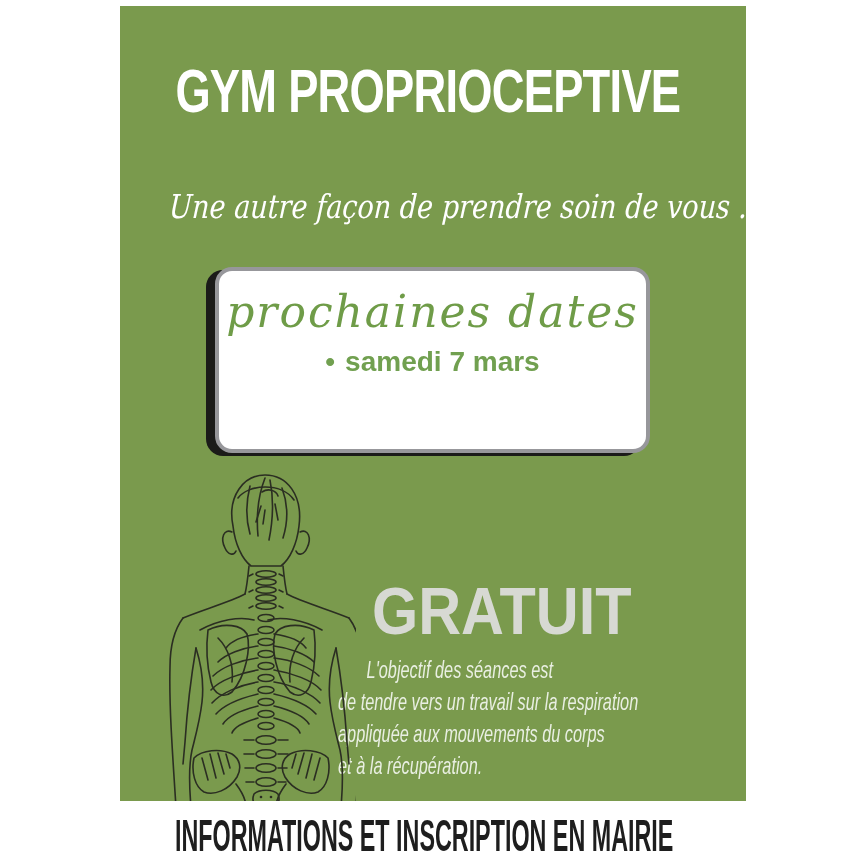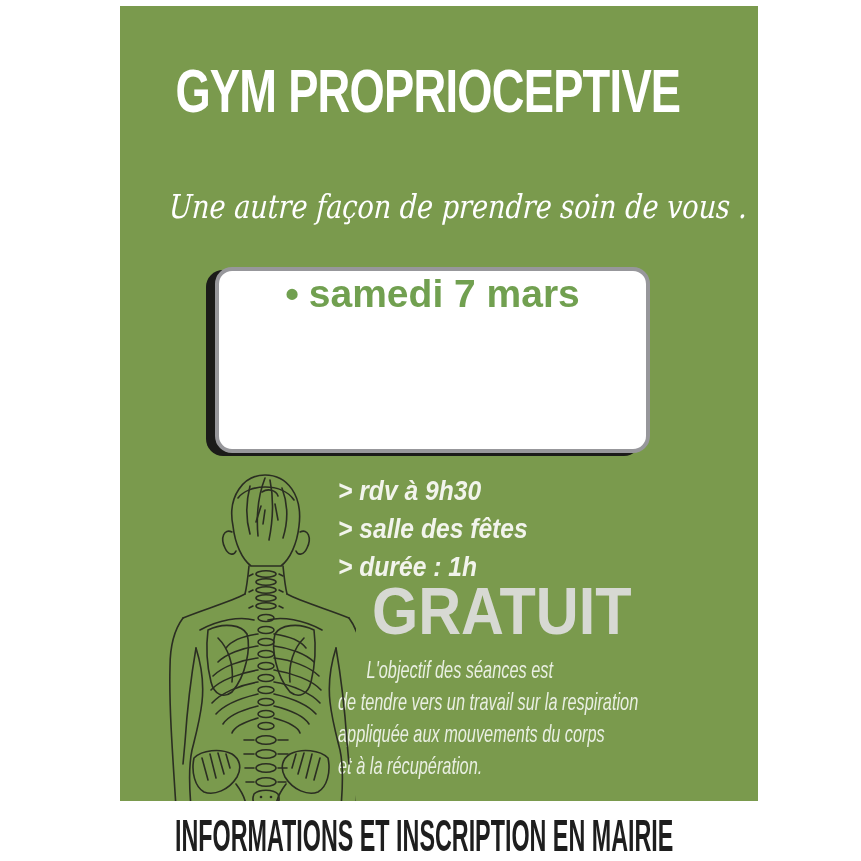--- a/index.html
+++ b/index.html
@@ -3,21 +3,21 @@
 <meta charset="utf-8">
 <style>
   html,body{margin:0;padding:0;}
   body{
     width:861px;height:861px;position:relative;overflow:hidden;
     background:#ffffff;
     font-family:"Liberation Sans",sans-serif;
   }
   .poster{
     position:absolute;left:120px;top:6px;width:626px;height:795px;
-    background:#7a9a4d;overflow:hidden;padding-left:12px;
+    background:#7a9a4d;overflow:hidden;
   }
   
   .title-wrap{position:absolute;left:0;top:54px;width:626px;text-align:center;}
   .title{
     display:inline-block;color:#ffffff;font-weight:bold;font-size:62px;line-height:1;
     letter-spacing:-1px;white-space:nowrap;
     transform:translateX(-38px) scaleX(0.73);transform-origin:50% 50%;
   }
   .subtitle-wrap{position:absolute;left:0;top:120px;width:626px;text-align:center;}
   .subtitle{
@@ -35,21 +35,21 @@
     position:absolute;left:95px;top:261px;width:435px;height:186px;
     background:#ffffff;border:4px solid #97979b;border-radius:17px;
     box-sizing:border-box;box-shadow:-9px 3px 0 0 #1b1b19;
     text-align:center;
   }
   .dates-heading{
     margin-top:14px;color:#6f9c48;font-size:44px;line-height:54px;
     font-family:"DejaVu Serif",serif;font-style:italic;letter-spacing:2px;white-space:nowrap;
   }
   .date-line{
-    color:#71a050;font-weight:bold;font-size:39px;line-height:45px;white-space:nowrap;
+    color:#71a050;font-weight:bold;font-size:28px;line-height:45px;white-space:nowrap;
   }
   .date-line .bullet{margin-right:10px;}
   
   .details{position:absolute;left:218px;top:466px;}
   .detail-line{
     color:#f2f4ec;font-weight:bold;font-style:italic;font-size:28px;line-height:38px;
     white-space:nowrap;transform:scaleX(0.88);transform-origin:left center;
   }
   
   .free-wrap{position:absolute;left:252px;top:572px;}
@@ -84,30 +84,26 @@
   <div class="title-wrap">
     <span class="title">GYM PROPRIOCEPTIVE</span>
   </div>
 
 
   <div class="tagline-wrap">
     <span class="tagline">Une autre façon de prendre soin de vous .</span>
   </div>
 
   <div class="dates-box">
+    <div class="dates-heading">prochaines dates</div>
     <div class="date-line">
       <span class="bullet">•</span><span>samedi 7 mars</span>
     </div>
   </div>
 
-  <div class="details">
-    <div class="detail-line">&gt; rdv à 9h30</div>
-    <div class="detail-line">&gt; salle des fêtes</div>
-    <div class="detail-line">&gt; durée : 1h</div>
-  </div>
 
   <div class="free-wrap">
     <span class="free">GRATUIT</span>
   </div>
 
   <div class="description">
     <div class="desc-line indent">L'objectif des séances est</div>
     <div class="desc-line">de tendre vers un travail sur la respiration</div>
     <div class="desc-line">appliquée aux mouvements du corps</div>
     <div class="desc-line">et à la récupération.</div>

